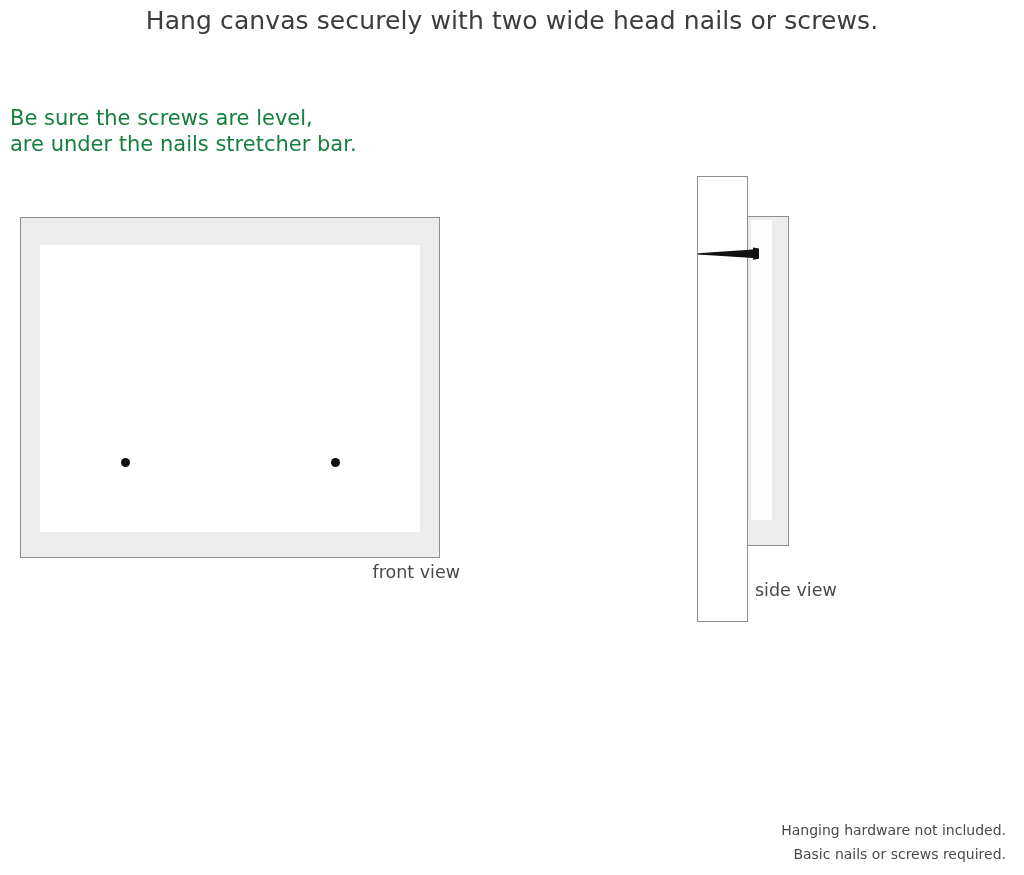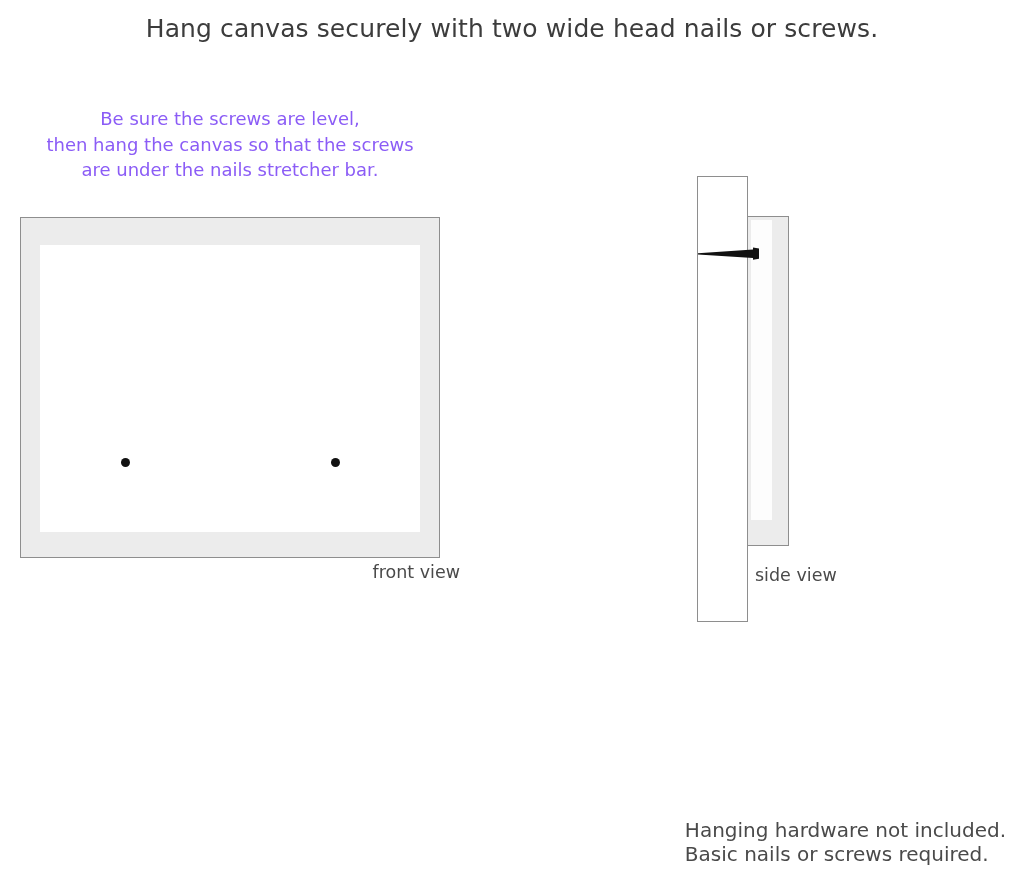--- a/index.html
+++ b/index.html
@@ -15,37 +15,36 @@
     font-family: "DejaVu Sans", "Liberation Sans", sans-serif;
     color: #3a3a3a;
     overflow: hidden;
     -webkit-font-smoothing: antialiased;
   }
 
   
   .title {
     position: absolute;
     left: 0;
-    top: 14px;
+    top: 6px;
     width: 1024px;
     text-align: center;
     font-size: 25px;
     font-weight: 400;
     letter-spacing: 0.1px;
     color: #3c3c3c;
     white-space: nowrap;
   }
 
   
   .caption {
     position: absolute;
-    text-align: center;
-    font-size: 18px;
+    font-size: 21px;
     line-height: 25.5px;
-    color: #8b5cf6;
+    color: #15803d;
   }
   .caption-left {
     left: 10px;
     top: 106px;
     width: 440px;
   }
   .caption-right {
     left: 560px;
     top: 106px;
     width: 290px;
@@ -144,35 +143,34 @@
     width: 62px;
     height: 14px;
     overflow: visible;
   }
 
   
   .footer-note {
     position: absolute;
     right: 18px;
     bottom: 9px;
-    text-align: left;
-    font-size: 20px;
+    text-align: right;
+    font-size: 14px;
     line-height: 24px;
     color: #4a4a4a;
   }
   .footer-note .line { display: block; white-space: nowrap; }
 </style>
 </head>
 <body>
 
 <div class="title">Hang canvas securely with two wide head nails or screws.</div>
 
 <div class="caption caption-left">
   <span class="line">Be sure the screws are level,</span>
-  <span class="line">then hang the canvas so that the screws</span>
   <span class="line">are under the nails stretcher bar.</span>
 </div>
 
 <div class="caption caption-right">
 </div>
 
 <div id="front-view-group">
   <div class="frame-outer"></div>
   <div class="frame-inner"></div>
   <div class="screw-dot" id="screw-dot-left"></div>
@@ -187,19 +185,19 @@
 
   <div class="screw-side">
     <svg width="66" height="16" viewBox="0 0 66 16" xmlns="http://www.w3.org/2000/svg">
 
       <polygon points="0,7.2 55,3.4 55,12.0 0,8.6" fill="#111111"></polygon>
 
       <polygon points="55,1.6 61,2.6 61,12.8 55,13.8" fill="#111111"></polygon>
     </svg>
   </div>
 
-  <div class="view-label" id="side-view-label" style="left:58px; top:389px;">side view</div>
+  <div class="view-label" id="side-view-label" style="left:58px; top:404px;">side view</div>
 </div>
 
 <div class="footer-note">
   <span class="line">Hanging hardware not included.</span>
   <span class="line">Basic nails or screws required.</span>
 </div>
 
 </body></html>

